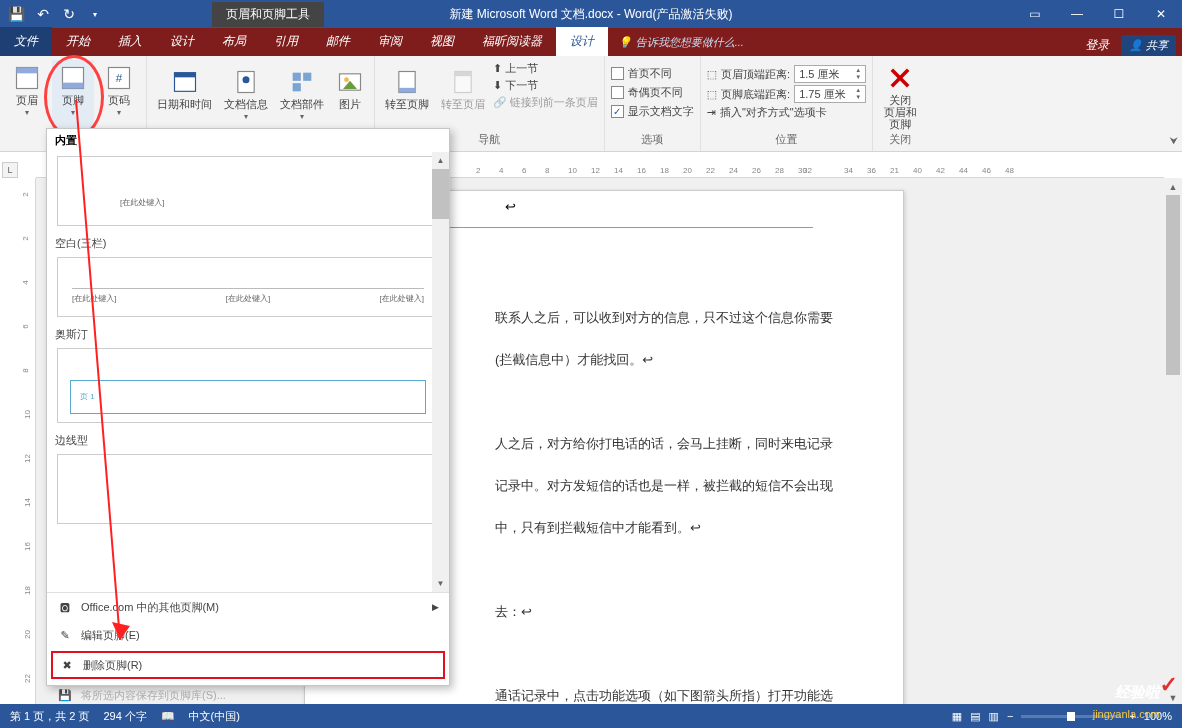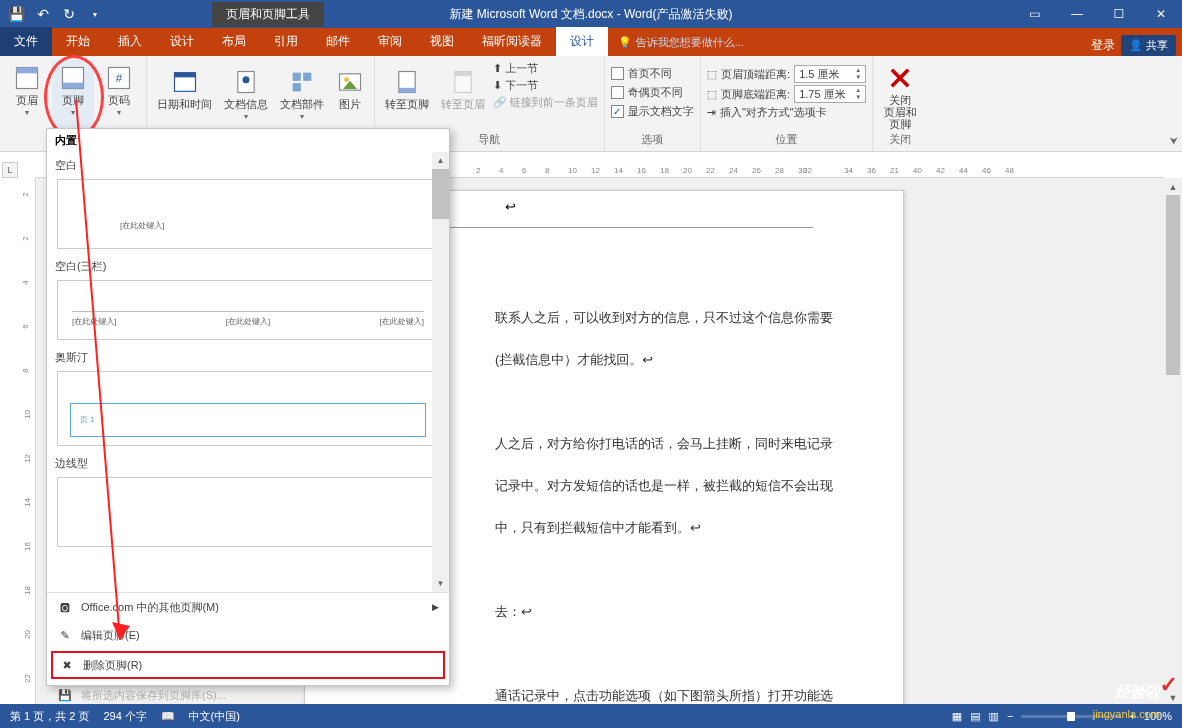--- a/index.html
+++ b/index.html
@@ -4,25 +4,25 @@
 <style>
 * { margin: 0; padding: 0; box-sizing: border-box; font-family: "Microsoft YaHei", "Segoe UI", sans-serif; }
 body { background: #fff; width: 1182px; height: 728px; overflow: hidden; position: relative; }
 .title-bar { background: #2b579a; height: 28px; display: flex; align-items: center; color: #fff; font-size: 12px; position: relative; }
 .qat { display: flex; gap: 4px; padding: 0 6px; align-items: center; }
 .qat-icon { width: 22px; height: 22px; display: flex; align-items: center; justify-content: center; font-size: 14px; color: #fff; }
 .title-text { position: absolute; left: 50%; transform: translateX(-50%); white-space: nowrap; }
 .title-text-tool { background: #444; padding: 4px 14px; margin-left: 100px;}
 .win-controls { position: absolute; right: 0; display: flex; }
 .win-btn { width: 42px; height: 28px; display: flex; align-items: center; justify-content: center; font-size: 12px; }
-.tabs { background: #c2410c; height: 28px; display: flex; align-items: flex-end; color: #fff; font-size: 12px; position:relative;}
+.tabs { background: #7f1d1d; height: 28px; display: flex; align-items: flex-end; color: #fff; font-size: 12px; position:relative;font-style:italic;}
 .tab { padding: 6px 14px; cursor: pointer; }
 .tab.design { background: #fff; color: #2b579a; }
 .tell-me { color: #c7d7ec; padding: 6px 10px; font-size: 11px; display:flex; align-items:center; gap:4px;}
-.right-tabs { position: absolute; right: 6px; display:flex; align-items:center; gap:6px;}
+.right-tabs { position: absolute; right: 6px; display:flex; align-items:center; gap:12px;}
 .share-btn { background:#20457c; padding:3px 8px; border-radius:2px; font-size:11px;}
 .ribbon { background: #f3f3f3; height: 96px; border-bottom: 1px solid #d4d4d4; display: flex; font-size: 11px; color: #444; position:relative; }
 .ribbon-group { display: flex; flex-direction: column; justify-content: space-between; border-right: 1px solid #e0e0e0; padding: 4px 6px 2px; }
 .group-top { display: flex; gap: 4px; flex:1;}
 .group-label { text-align: center; font-size: 11px; color: #666; padding:2px 0;}
 .big-btn { display: flex; flex-direction: column; align-items: center; width: 42px; gap:2px;}
 .big-icon { width: 28px; height: 28px; margin-top:4px;}
 .big-lbl { font-size:11px; text-align:center; line-height:12px;}
 .arrow-dn { font-size:8px; color:#666;}
 .footer-highlight { position: absolute; border: 3px solid #ff4040; width:60px; height:84px; left:44px; top:-1px; border-radius:50%/50%; pointer-events:none;}
@@ -353,21 +353,20 @@
       <br>
       <p>通话记录中，点击功能选项（如下图箭头所指）打开功能选</p>
       
     </div>
   </div>
 </div>
 
 <div class="gallery-drop">
   <div class="gallery-header">内置</div>
   <div class="gallery-body">
-    <div class="gallery-cat">空白</div>
     <div class="gallery-item gi-blank">
       <div class="gi-blank-text" style="left:62px;top:40px;">[在此处键入]</div>
     </div>
     <div class="gallery-cat">空白(三栏)</div>
     <div class="gallery-item gi-3col">
       <div class="gi-3col-line">
         <span>[在此处键入]</span>
           <span>[在此处键入]</span>
           <span>[在此处键入]</span>
       </div>

